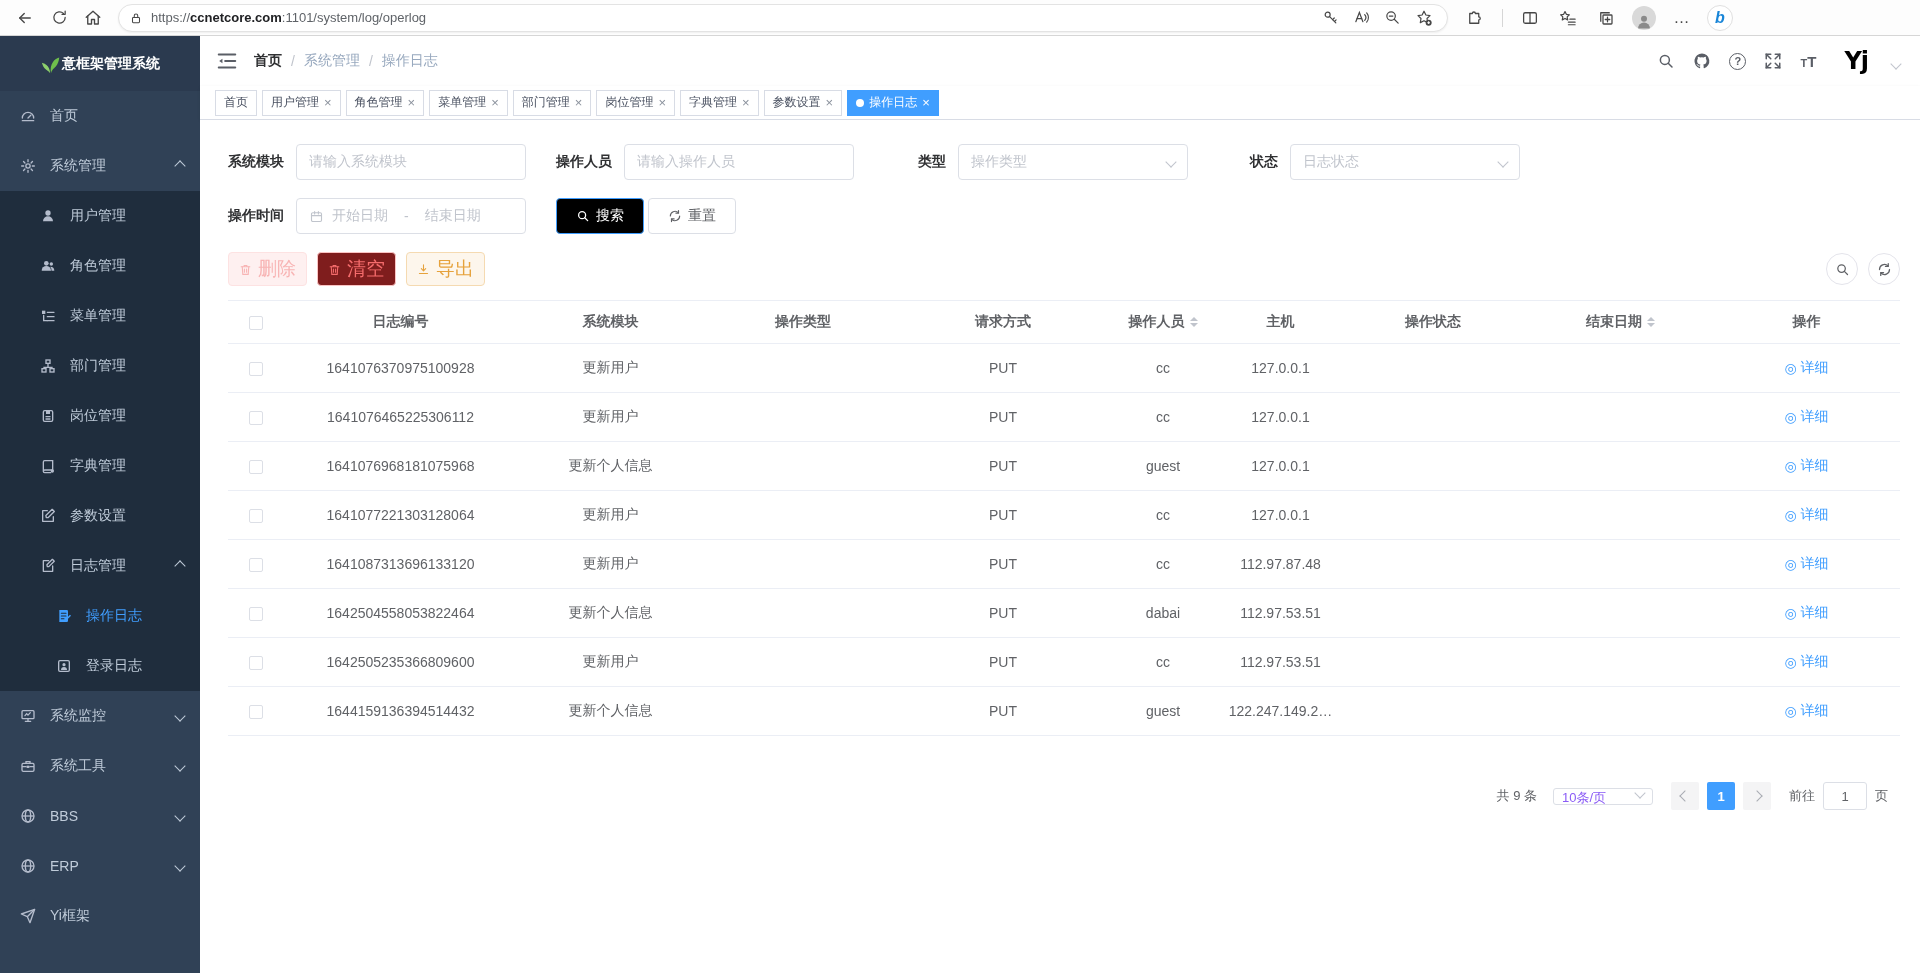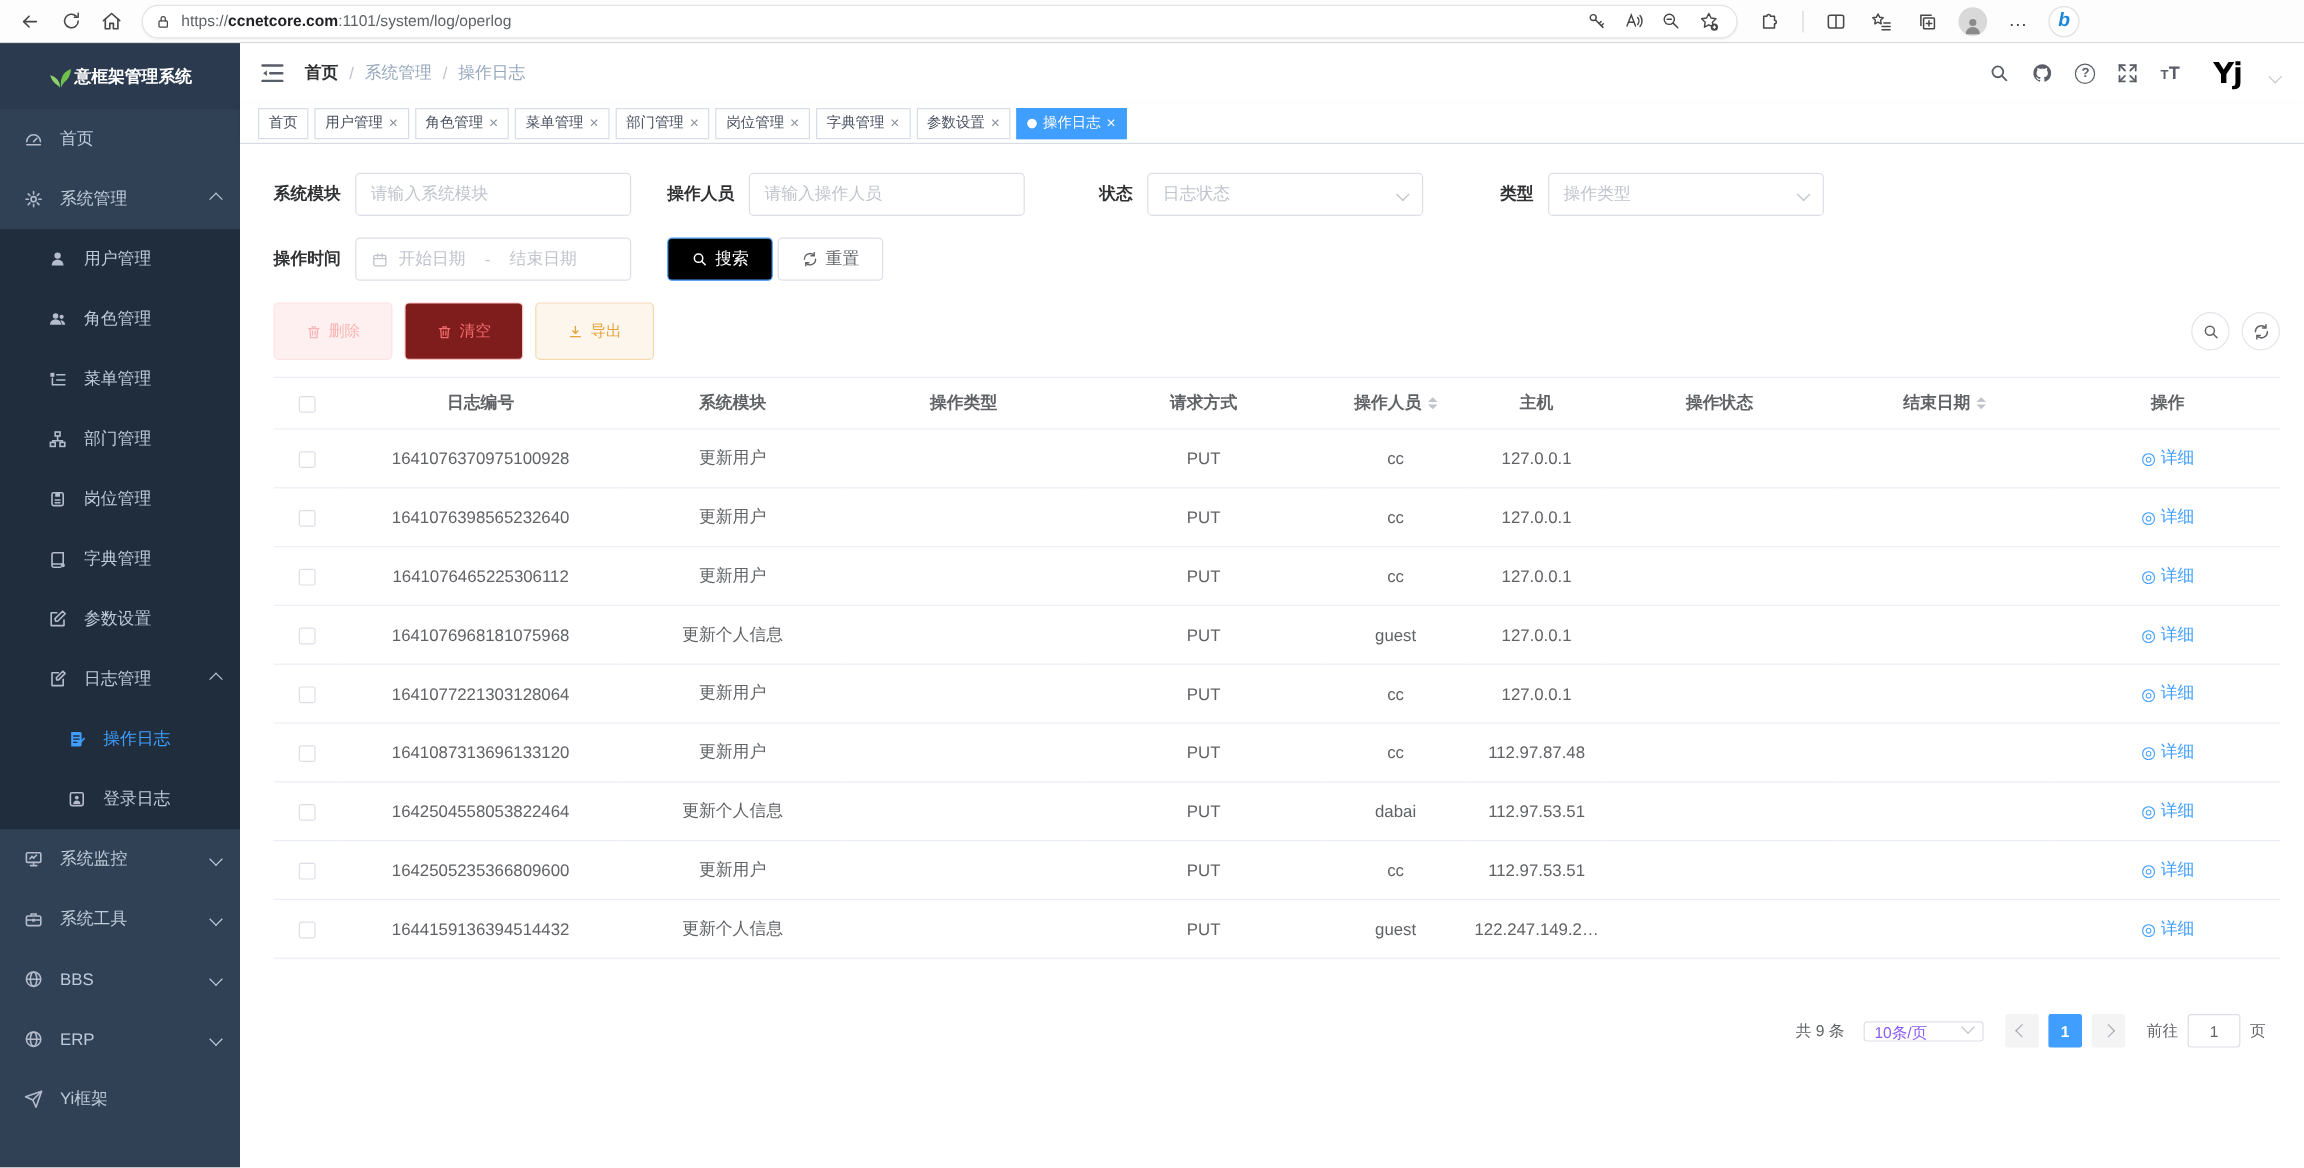--- a/index.html
+++ b/index.html
@@ -68,21 +68,21 @@
   .flabel{font-size:14px;font-weight:700;color:#303133;margin-right:12px;white-space:nowrap}
   .inp{width:230px;height:36px;border:1px solid #dcdfe6;border-radius:4px;display:flex;align-items:center;padding:0 12px;font-size:14px;color:#606266;background:#fff;cursor:text}
   .inp .ph{color:#c0c4cc}
   .sel{cursor:pointer}
   .sel .ph{flex:1}
   .daterange .ph{margin:0 8px}
   .daterange .cal{color:#c0c4cc;flex:0 0 auto}
   .gap1{margin-left:30px}.gap2{margin-left:64px}.gap3{margin-left:62px}
   .btn{height:36px;border-radius:4px;display:inline-flex;align-items:center;justify-content:center;gap:6px;font-size:14px;padding:0 19px;cursor:pointer;border:1px solid #dcdfe6;background:#fff;color:#606266;white-space:nowrap}
   .btn.primary{background:#000000;border-color:#409eff;color:#fff}
-  .btn.sm{height:48px;font-size:13px;padding:0 26px}
+  .btn.sm{height:34px;font-size:19px;padding:0 10px}
   .btn.danger-dis{background:#fef0f0;border-color:#fde2e2;color:#f8b4b4;cursor:not-allowed}
   .btn.danger{background:#7f1d1d;border-color:#fbc4c4;color:#f56c6c}
   .btn.warn{background:#fdf6ec;border-color:#f5dab1;color:#e6a23c}
   .toolrow{display:flex;align-items:center;gap:10px;margin-bottom:14px}
   .circ{width:32px;height:32px;border-radius:50%;border:1px solid #e4e4eb;background:#fff;color:#606266;display:flex;align-items:center;justify-content:center;cursor:pointer}
   .toolrow .right{margin-left:auto;display:flex;gap:10px}
 
   table{width:100%;border-collapse:collapse;table-layout:fixed}
   thead th{font-size:14px;font-weight:700;color:#606266;padding:12px 0;border-bottom:1px solid #ebeef5;border-top:1px solid #ebeef5;text-align:center;white-space:nowrap}
   tbody td{font-size:14px;color:#606266;padding:15px 0;border-bottom:1px solid #ebeef5;text-align:center;white-space:nowrap;overflow:hidden;text-overflow:ellipsis}
@@ -449,31 +449,31 @@
           <span class="inp">
               <span class="ph">请输入系统模块</span>
             </span>
         </div>
         <div class="fitem gap1">
           <span class="flabel">操作人员</span>
           <span class="inp">
               <span class="ph">请输入操作人员</span>
             </span>
         </div>
+        <div class="fitem gap2">
+          <span class="flabel">类型</span>
+          <span class="inp sel">
+              <span class="ph">操作类型</span>
+              <span class="chev down"></span>
+            </span>
+        </div>
         <div class="fitem gap3">
           <span class="flabel">状态</span>
           <span class="inp sel">
               <span class="ph">日志状态</span>
-              <span class="chev down"></span>
-            </span>
-        </div>
-        <div class="fitem gap2">
-          <span class="flabel">类型</span>
-          <span class="inp sel">
-              <span class="ph">操作类型</span>
               <span class="chev down"></span>
             </span>
         </div>
       </div>
 
       <div class="frow">
         <div class="fitem">
           <span class="flabel">操作时间</span>
           <span class="inp daterange">
             <svg class="cal" width="15" height="15" viewBox="0 0 24 24" fill="none" stroke="currentColor" stroke-width="1.8" stroke-linecap="round">
@@ -589,35 +589,20 @@
               <td>127.0.0.1</td>
               <td></td>
               <td></td>
             <td><span class="detail">
                   <span class="eye">◎</span>
                   <span>详细</span>
                 </span></td>
           </tr>
           <tr>
             <td><span class="ckbox"></span></td>
-            <td>1641076398565232640</td>
-              <td>更新用户</td>
-              <td></td>
-              <td>PUT</td>
-              <td>cc</td>
-              <td>127.0.0.1</td>
-              <td></td>
-              <td></td>
-            <td><span class="detail">
-                  <span class="eye">◎</span>
-                  <span>详细</span>
-                </span></td>
-          </tr>
-          <tr>
-            <td><span class="ckbox"></span></td>
             <td>1641076465225306112</td>
               <td>更新用户</td>
               <td></td>
               <td>PUT</td>
               <td>cc</td>
               <td>127.0.0.1</td>
               <td></td>
               <td></td>
             <td><span class="detail">
                   <span class="eye">◎</span>

